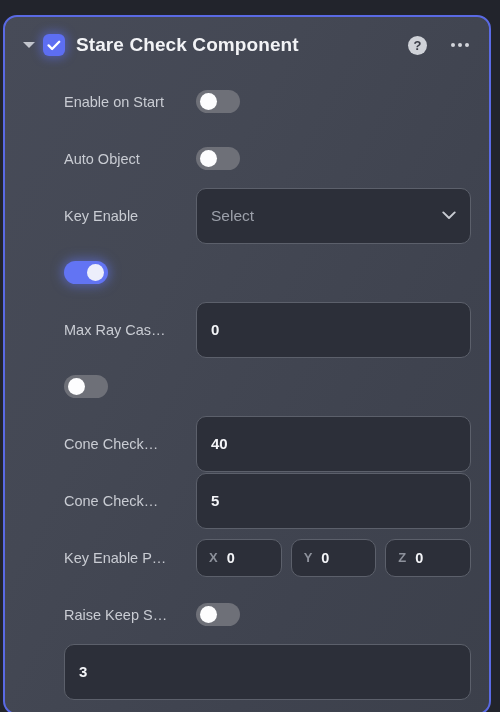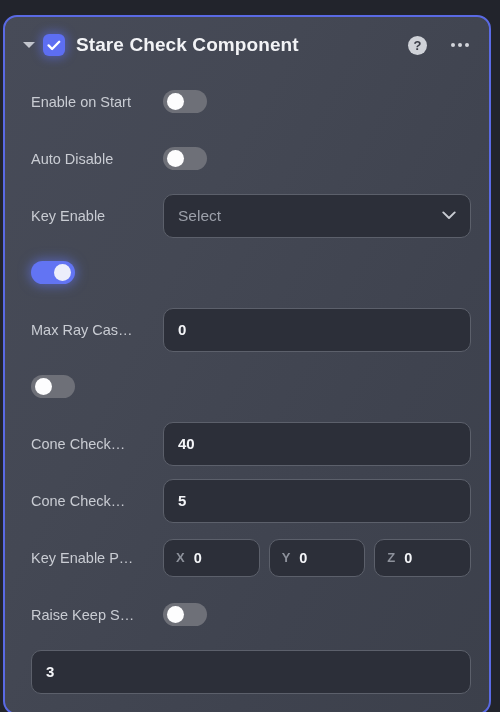--- a/index.html
+++ b/index.html
@@ -104,20 +104,21 @@
   }
 
   
   #rows { padding: 0; }
   .prop-row {
     display: flex;
     align-items: center;
     height: 57px;
     padding: 0 18px 0 26px;
     box-sizing: border-box;
+    margin-left: 33px;
   }
   .prop-label {
     width: 132px;
     flex: none;
     font-size: 14.5px;
     color: #c9ccd3;
     white-space: nowrap;
     overflow: hidden;
   }
   .prop-control {
@@ -145,21 +146,21 @@
     background: #fdfdfe;
   }
   .toggle.on {
     background: #6274f3;
     box-shadow: 0 0 11px 2px rgba(98,116,243,0.55);
   }
   .toggle.on .knob { left: 23px; background: #eceefb; }
 
   
   .field {
-    height: 44px;
+    height: 56px;
     width: 100%;
     box-sizing: border-box;
     border: 1px solid #5c606b;
     border-radius: 10px;
     background: #2c2f39;
     display: flex;
     align-items: center;
     padding: 0 14px;
     cursor: text;
     min-width: 0;
@@ -238,21 +239,21 @@
   <div id="rows">
       <div class="prop-row">
         <div class="prop-label">Enable on Start</div>
         <div class="prop-control">
           <div class="toggle">
             <div class="knob"></div>
           </div>
         </div>
       </div>
       <div class="prop-row">
-        <div class="prop-label">Auto Disable</div>
+        <div class="prop-label">Auto Object</div>
         <div class="prop-control">
           <div class="toggle">
             <div class="knob"></div>
           </div>
         </div>
       </div>
       <div class="prop-row">
         <div class="prop-label">Key Enable</div>
         <div class="prop-control">
           <div class="field select">

